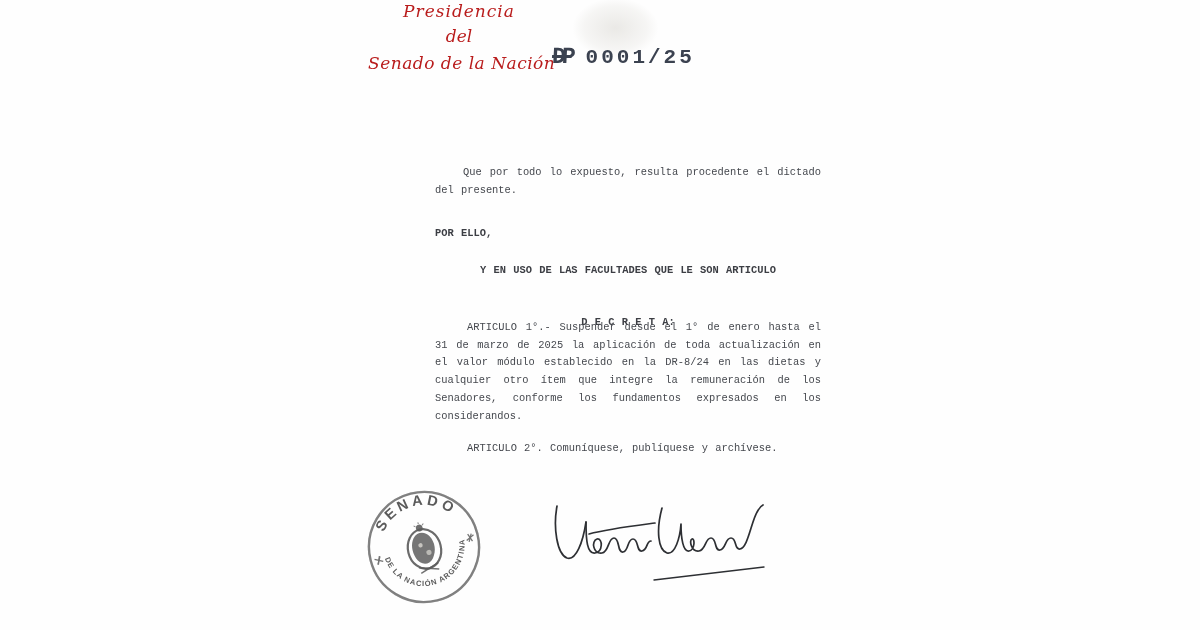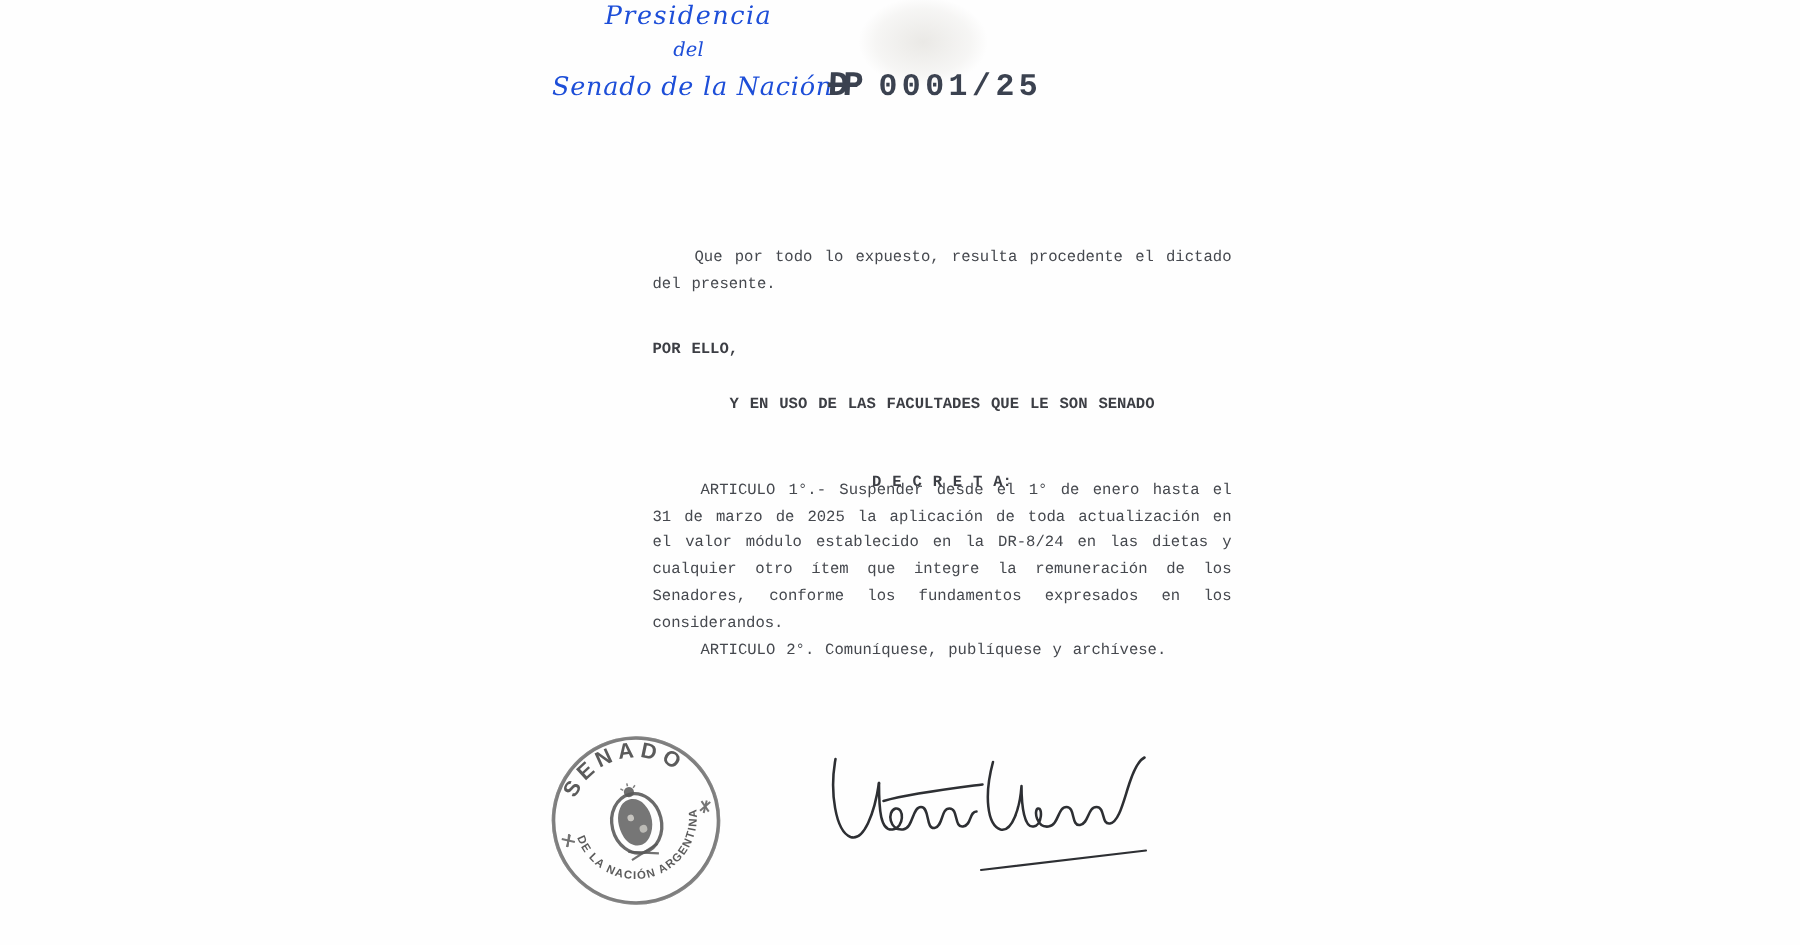--- a/index.html
+++ b/index.html
@@ -14,25 +14,25 @@
   
   .emboss {
     position: absolute; left: 558px; top: -12px; width: 115px; height: 80px;
     background: radial-gradient(closest-side, rgba(188,184,174,0.30), rgba(188,184,174,0.12) 55%, rgba(188,184,174,0) 75%);
     border-radius: 50%;
   }
 
   
   .letterhead {
     position: absolute; left: 368px; top: 1px; width: 182px;
-    text-align: center; color: #1d4ed8;
+    text-align: center; color: #b91c1c;
     font-family: "DejaVu Serif", serif; font-style: italic;
   }
   .lh1 { font-size: 17px; letter-spacing: 1px; }
-  .lh2 { font-size: 13px; margin-top: 5px; }
+  .lh2 { font-size: 17px; margin-top: 5px; }
   .lh3 { font-size: 17px; letter-spacing: 0.5px; margin-top: 7px; white-space: nowrap; text-align: right; }
 
   
   .ref-stamp {
     position: absolute; left: 552px; top: 44px;
     display: flex; align-items: baseline; color: #3b4250;
     font-family: "Liberation Mono", monospace;
   }
   .dp-mono {
     font-size: 23px; font-weight: bold; letter-spacing: -4px;
@@ -52,21 +52,21 @@
   .tw-bold { font-weight: bold; color: #3c3e44; text-align: left; }
   .tw-center { text-align: center; font-weight: bold; color: #3c3e44; }
 
   .p1 { top: 69px; }
   .p2 { top: 164px; }
   .por-ello { top: 225px; }
   .facultades { top: 262px; }
   .presidente { top: 280px; }
   .decreta { top: 314px; }
   .art1 { top: 319px; }
-  .art2 { top: 426px; }
+  .art2 { top: 440px; }
 
   
   .seal {
     position: absolute; left: 364px; top: 487px; width: 120px; height: 120px;
     transform: rotate(-14deg); opacity: 0.92;
   }
 
   
   .signature { position: absolute; left: 542px; top: 492px; width: 230px; height: 100px; }
 </style>
@@ -84,21 +84,21 @@
   </div>
 
   <div class="ref-stamp">
     <span class="dp-mono">DP</span>
     <span class="ref-number">0001/25</span>
   </div>
 
   <p class="tw indent1 p2">Que por todo lo expuesto, resulta procedente el dictado del presente.</p>
 
   <p class="tw tw-bold por-ello">POR ELLO,</p>
-  <p class="tw tw-center facultades">Y EN USO DE LAS FACULTADES QUE LE SON SENADO</p>
+  <p class="tw tw-center facultades">Y EN USO DE LAS FACULTADES QUE LE SON ARTICULO</p>
   <p class="tw tw-center decreta">D E C R E T A:</p>
 
   <p class="tw indent2 art1">ARTICULO 1°.- Suspender desde el 1° de enero hasta el 31 de marzo de 2025 la aplicación de toda actualización en el valor módulo establecido en la DR-8/24 en las dietas y cualquier otro ítem que integre la remuneración de los Senadores, conforme los fundamentos expresados en los considerandos.</p>
   <p class="tw indent2 art2">ARTICULO 2°. Comuníquese, publíquese y archívese.</p>
 
   <svg class="seal" viewBox="0 0 120 120">
     <circle cx="60" cy="60" r="55" fill="none" stroke="#5a5a5a" stroke-width="2.4" opacity="0.85"></circle>
     <circle cx="60" cy="60" r="55.8" fill="none" stroke="#8a8a8a" stroke-width="0.8" opacity="0.35"></circle>
 
     <defs>

